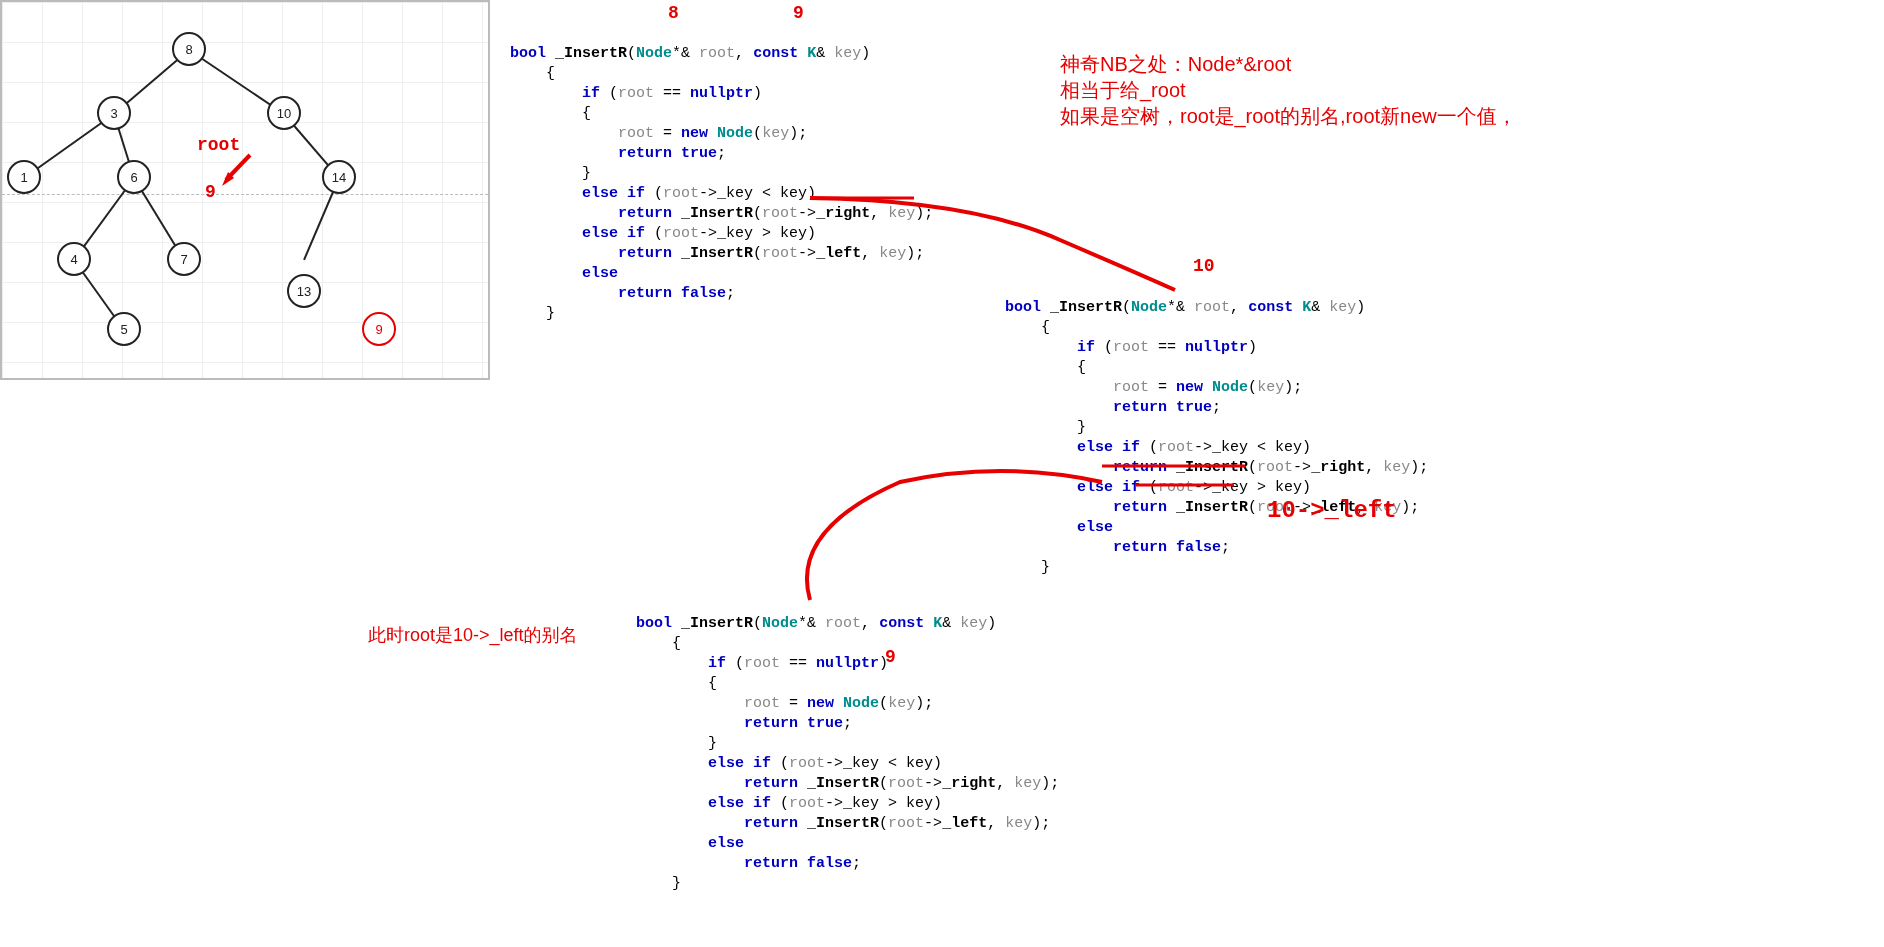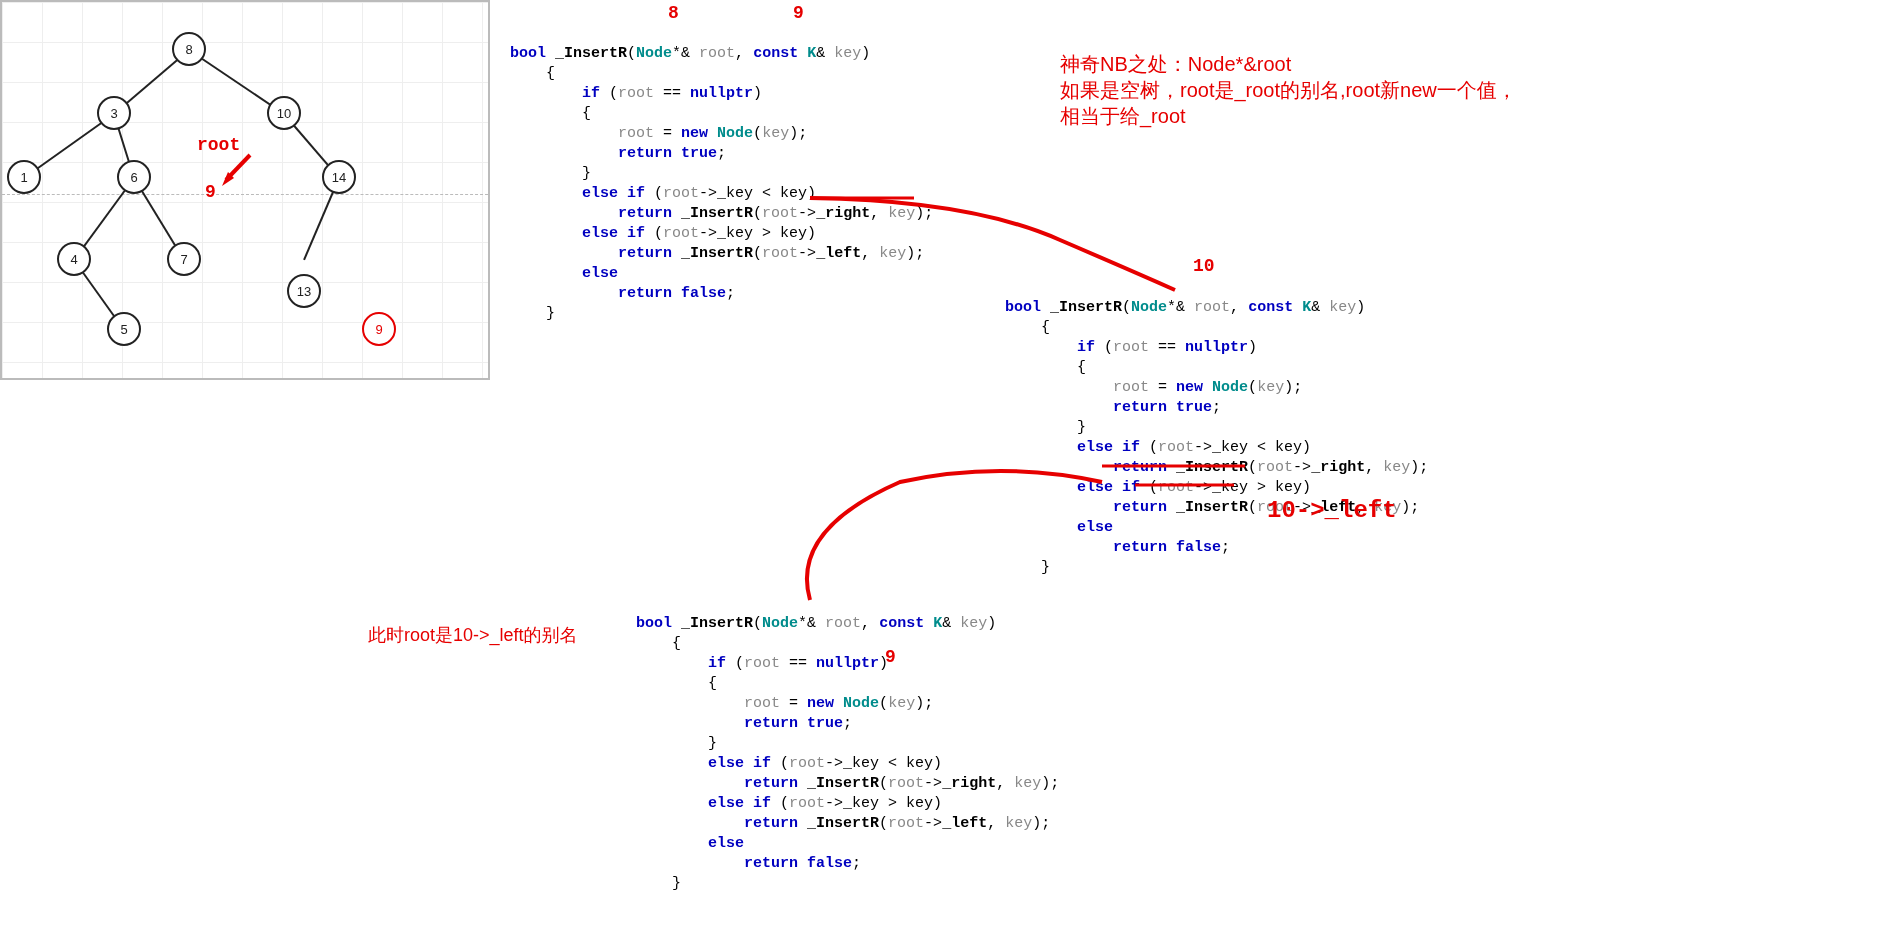--- a/index.html
+++ b/index.html
@@ -189,22 +189,22 @@
             <span class="kw">return</span> <span class="fn">_InsertR</span>(<span class="gr">root</span>-&gt;<span class="fn">_left</span>, <span class="gr">key</span>);
         <span class="kw">else</span>
             <span class="kw">return false</span>;
     }
 </div>
 
 <div class="note-red" style="left:368px; top:622px; font-size:18px;">此时root是10-&gt;_left的别名</div>
 
 <div class="note-red" style="left:1060px; top:20px;margin-top:31px;">
   <div>神奇NB之处：Node*&amp;root</div>
+  <div>相当于给_root</div>
   <div>如果是空树，root是_root的别名,root新new一个值，</div>
-  <div>相当于给_root</div>
 </div>
 
 <svg class="overlay-svg">
 
   <path d="M 810 198 Q 970 200 1060 240 Q 1130 270 1175 290" stroke="#e60000" stroke-width="4" fill="none"></path>
 
   <line x1="810" y1="198" x2="914" y2="198" stroke="#e60000" stroke-width="3"></line>
 
   <path d="M 1102 482 Q 1000 460 900 482 Q 790 530 810 600" stroke="#e60000" stroke-width="4" fill="none"></path>
 

